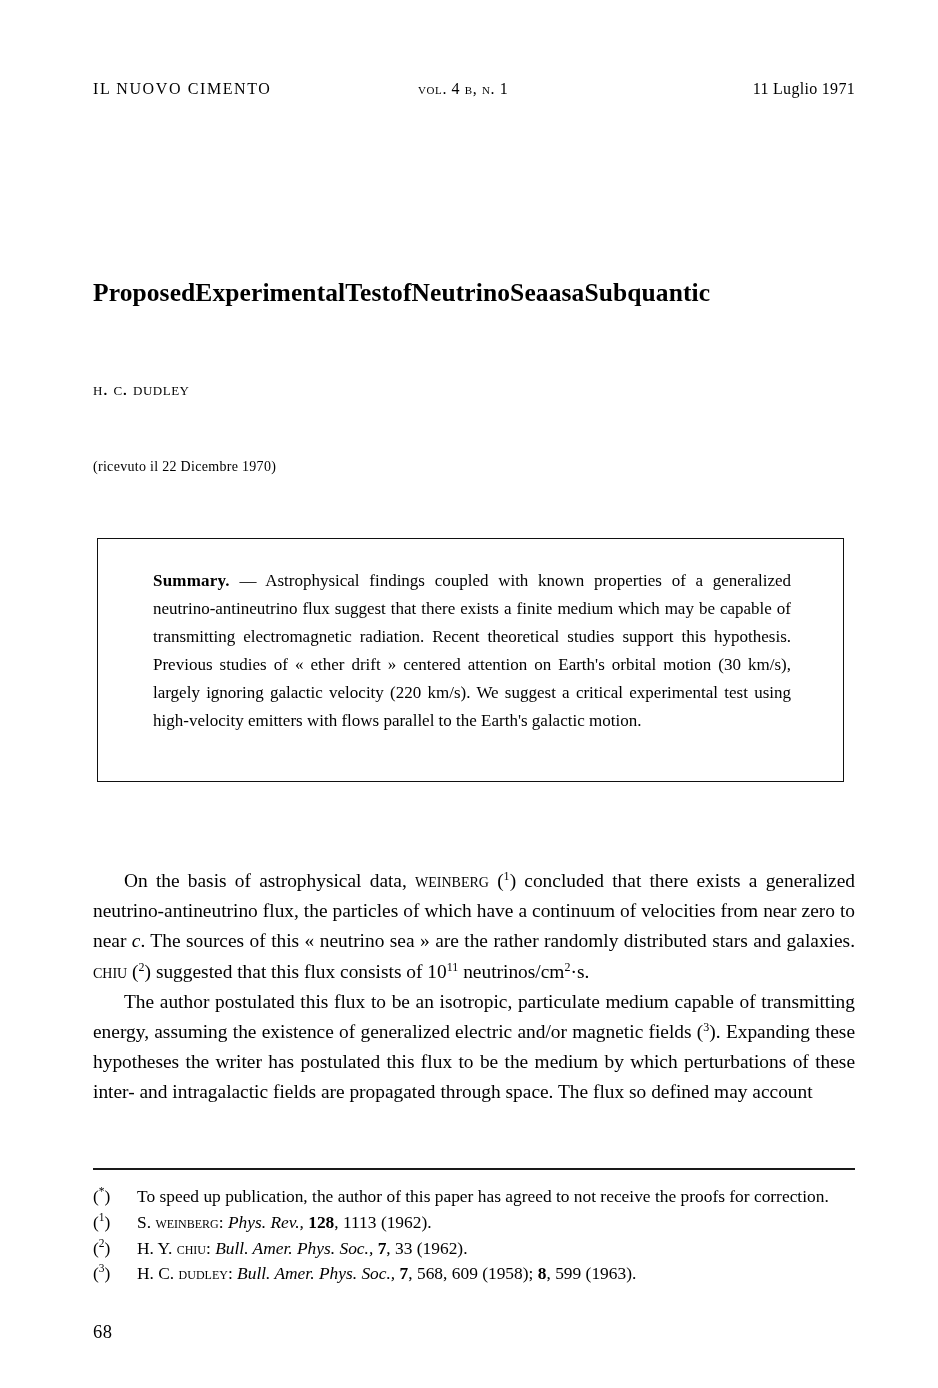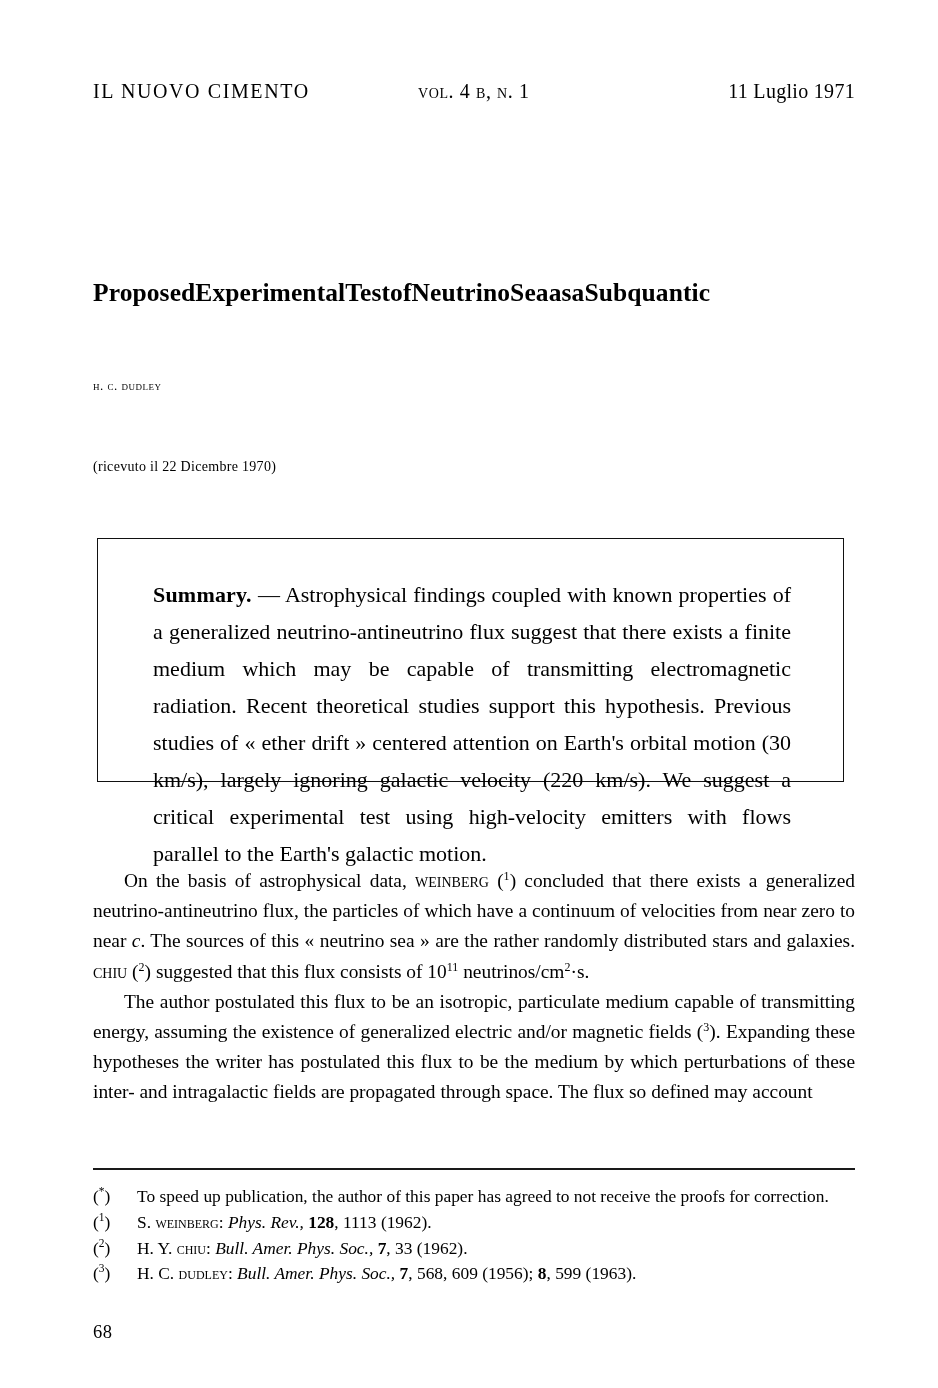--- a/index.html
+++ b/index.html
@@ -23,21 +23,21 @@
     height: 1388px;
   }
 
   
   .runhead {
     position: absolute;
     left: 93px;
     top: 80px;
     width: 762px;
     height: 26px;
-    font-size: 20px;
+    font-size: 16px;
     letter-spacing: 0.4px;
   }
   .runhead .journal {
     position: absolute;
     left: 0; top: 0;
     white-space: nowrap;
     letter-spacing: 1.6px;
   }
   .runhead .volume {
     position: absolute;
@@ -89,21 +89,21 @@
     font-size: 0.62em;
     vertical-align: super;
     font-weight: normal;
   }
 
   
   .author {
     position: absolute;
     left: 93px;
     top: 378px;
-    font-size: 13px;
+    font-size: 19px;
     letter-spacing: 0.5px;
     white-space: nowrap;
   }
   .affiliation {
     position: absolute;
     left: 93px;
     top: 412px;
     font-size: 18px;
     font-style: italic;
     letter-spacing: 0.6px;
@@ -124,24 +124,24 @@
     left: 97px;
     top: 538px;
     width: 747px;
     height: 244px;
     border: 1.6px solid #111111;
     box-sizing: border-box;
   }
   .summary-inner {
     position: absolute;
     left: 55px;
-    top: 37px;
+    top: 28px;
     width: 638px;
-    font-size: 22px;
-    line-height: 37px;
+    font-size: 17px;
+    line-height: 28px;
     text-align: justify;
   }
   .summary-inner b {
     font-weight: bold;
     letter-spacing: 0.2px;
   }
 
   
   .body-text {
     position: absolute;
@@ -249,20 +249,20 @@
 
     <div class="fn">
       <span class="marker">(<sup>1</sup>)</span><span>S. </span><span class="sc">WEINBERG</span><span>: </span><i>Phys. Rev.</i><i>, </i><b>128</b>, <span>1113</span> <span>(1962).</span>
     </div>
 
     <div class="fn">
       <span class="marker">(<sup>2</sup>)</span><span>H. Y. </span><span class="sc">CHIU</span><span>: </span><i>Bull. Amer. Phys. Soc.</i><i>, </i><b>7</b>, <span>33</span> <span>(1962).</span>
     </div>
 
     <div class="fn">
-      <span class="marker">(<sup>3</sup>)</span><span>H. C. </span><span class="sc">DUDLEY</span><span>: </span><i>Bull. Amer. Phys. Soc.</i><i>, </i><b>7</b>, <span>568, 609</span> <span>(1956); </span><b>8</b>, <span>599</span> <span>(1963).</span>
+      <span class="marker">(<sup>3</sup>)</span><span>H. C. </span><span class="sc">DUDLEY</span><span>: </span><i>Bull. Amer. Phys. Soc.</i><i>, </i><b>7</b>, <span>568, 609</span> <span>(1958); </span><b>8</b>, <span>599</span> <span>(1963).</span>
     </div>
 
   </div>
 
   <div class="folio">68</div>
 
 </div>
 
 </body></html>

